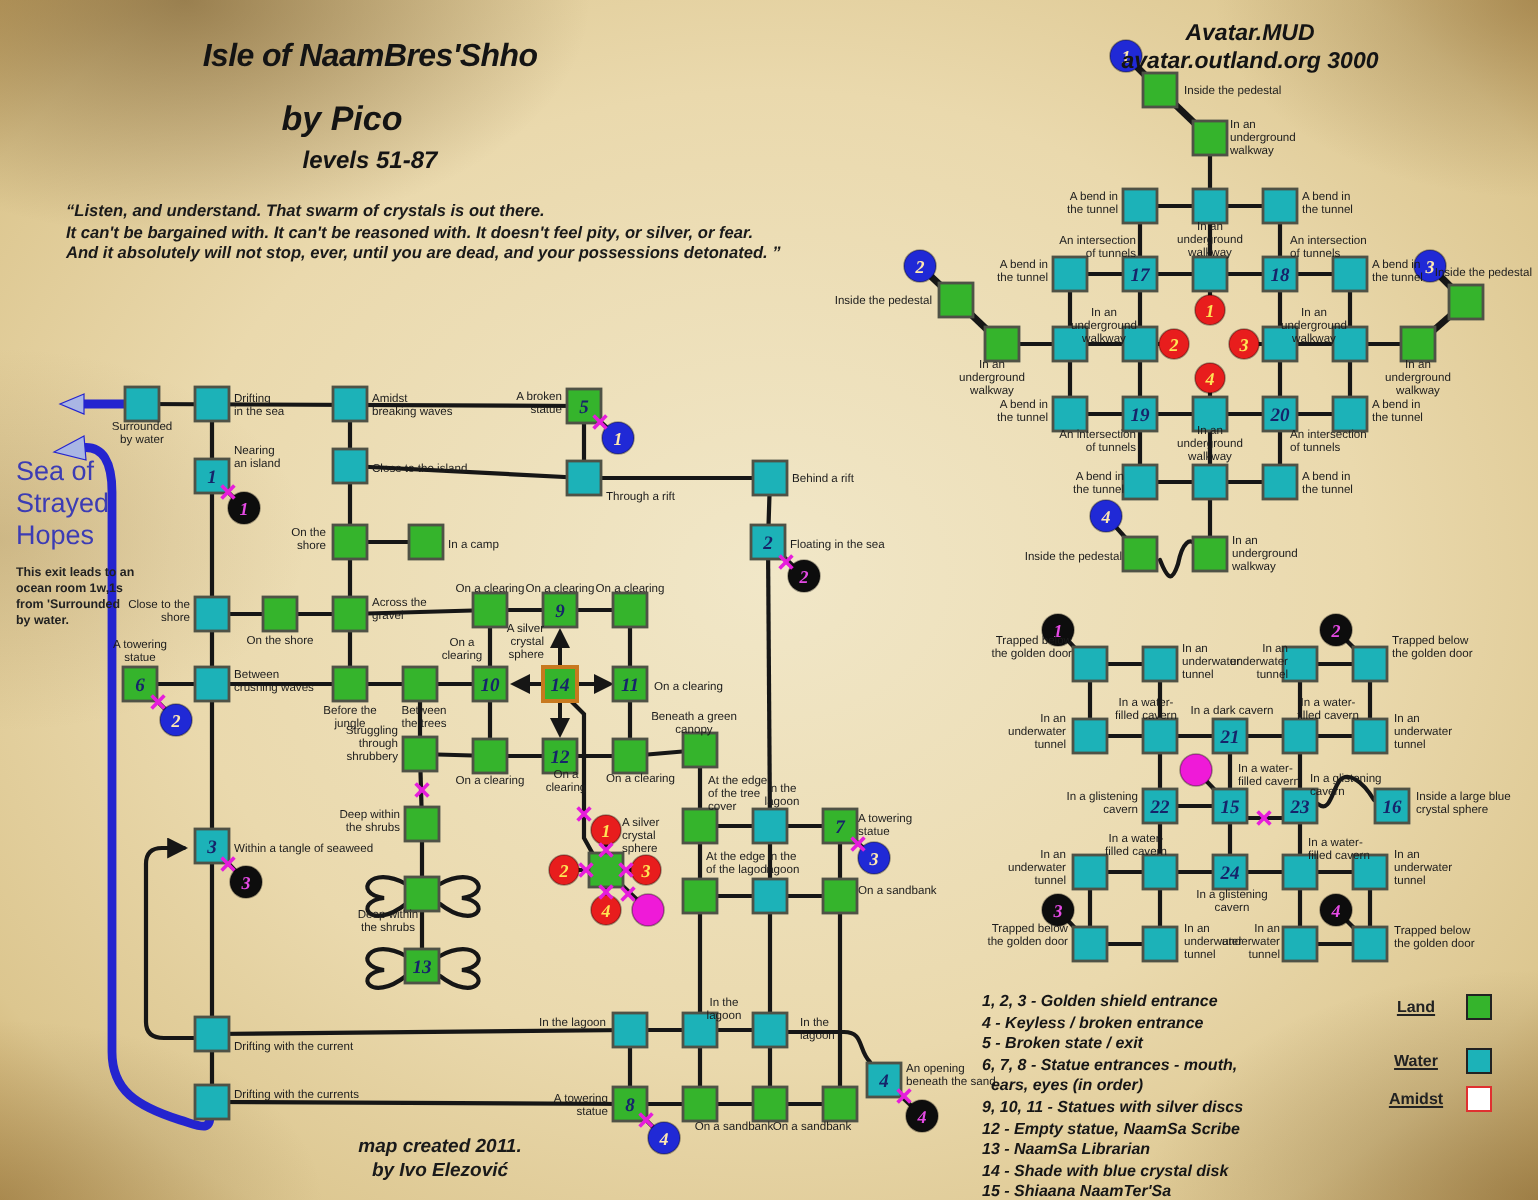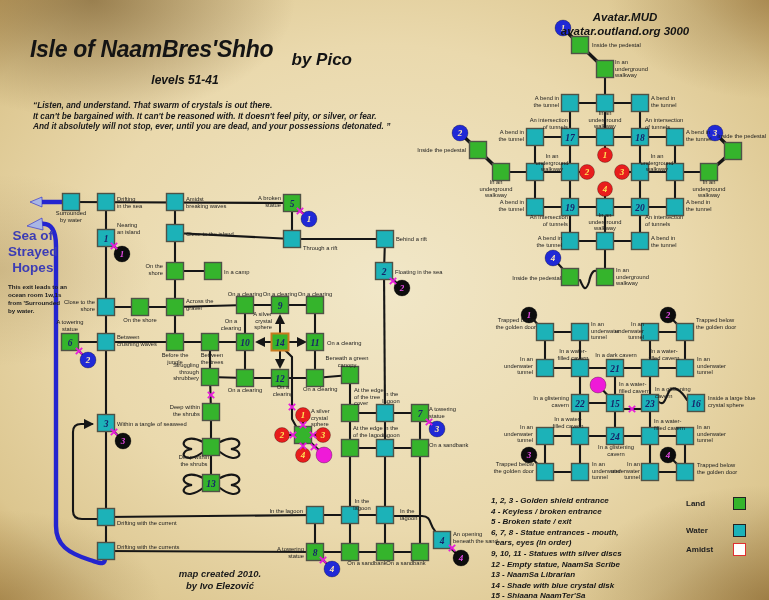--- a/index.html
+++ b/index.html
@@ -7,33 +7,33 @@
   #stage{position:relative;width:769px;height:600px;overflow:hidden;
     background:
       radial-gradient(120% 90% at 12% 0%, rgba(92,62,20,.52) 0%, rgba(92,62,20,0) 22%),
       radial-gradient(70% 55% at 100% 0%, rgba(120,88,40,.42) 0%, rgba(120,88,40,0) 30%),
       radial-gradient(80% 60% at 100% 100%, rgba(105,75,30,.45) 0%, rgba(105,75,30,0) 32%),
       radial-gradient(70% 50% at 0% 100%, rgba(110,80,35,.35) 0%, rgba(110,80,35,0) 30%),
       radial-gradient(50% 40% at 0% 45%, rgba(130,100,50,.22) 0%, rgba(130,100,50,0) 40%),
       radial-gradient(ellipse at 50% 48%, #f1e7c8 0%, #ead9ad 55%, #dcc68f 85%, #c9a866 100%);
   }
   .abs{position:absolute;}
-  #title{left:30px;top:36px;width:310px;text-align:left;font-size:23px;font-weight:bold;font-style:italic;color:#141414;letter-spacing:-.3px;}
-  #byline{left:42px;top:50px;width:310px;text-align:right;font-size:17px;font-weight:bold;font-style:italic;color:#141414;}
+  #title{left:30px;top:20px;width:310px;text-align:center;font-size:16px;font-weight:bold;font-style:italic;color:#141414;letter-spacing:-.3px;}
+  #byline{left:16px;top:50px;width:310px;text-align:center;font-size:17px;font-weight:bold;font-style:italic;color:#141414;}
   #levels{left:30px;top:73px;width:310px;text-align:center;font-size:12px;font-weight:bold;font-style:italic;color:#141414;}
   #quote{left:33px;top:100px;width:400px;font-size:8.3px;font-style:italic;font-weight:bold;color:#1a1a1a;white-space:pre-line;line-height:10.5px;}
   #server{right:14px;top:10px;width:260px;text-align:center;font-size:11.5px;font-weight:bold;font-style:italic;color:#141414;line-height:14px;white-space:pre-line;}
-  #sea-title{left:8px;top:228px;font-size:13.5px;font-weight:bold;color:#3c3cb4;white-space:pre-line;line-height:16px;text-align:center;}
+  #sea-title{left:8px;top:228px;font-size:13.5px;font-weight:normal;color:#3c3cb4;white-space:pre-line;line-height:16px;}
   #sea-note{left:8px;top:283px;font-size:6.2px;font-weight:bold;color:#222;white-space:pre-line;line-height:8px;}
   #credit{left:130px;top:568px;width:180px;text-align:center;font-size:9.5px;font-weight:bold;font-style:italic;color:#1a1a1a;white-space:pre-line;line-height:11.5px;}
   .legend-col{font-size:8px;font-weight:bold;font-style:italic;color:#161616;line-height:10.6px;white-space:pre;}
   #legend-col1{left:491px;top:496px;}
   #legend-col2{left:604px;top:496px;}
   .key-row{position:absolute;display:flex;align-items:center;}
-  .key-label{font-size:8px;font-weight:bold;color:#222;width:44px;text-align:left;margin-right:3px;}
+  .key-label{font-size:8px;font-weight:bold;color:#222;width:44px;text-align:center;margin-right:3px;text-decoration:underline;}
   .key-swatch{width:13px;height:13px;box-sizing:border-box;}
   svg{position:absolute;left:0;top:0;}
 </style>
 </head>
 <body>
 
 <div id="stage">
   <svg id="map-svg" width="769" height="600" viewBox="0 0 769 600">
       <defs>
         <marker id="arw" viewBox="0 0 10 10" refX="8" refY="5" markerWidth="5" markerHeight="5" orient="auto-start-reverse">
@@ -454,34 +454,34 @@
       <text x="616" y="449" text-anchor="middle" font-size="5.8" fill="#1c1c1c" font-family="&quot;Liberation Sans&quot;,sans-serif"><tspan x="616" dy="0">In a glistening</tspan><tspan x="616" dy="6.6">cavern</tspan></text>
       <text x="697" y="429" text-anchor="start" font-size="5.8" fill="#1c1c1c" font-family="&quot;Liberation Sans&quot;,sans-serif"><tspan x="697" dy="0">In an</tspan><tspan x="697" dy="6.6">underwater</tspan><tspan x="697" dy="6.6">tunnel</tspan></text>
       <text x="534" y="466" text-anchor="end" font-size="5.8" fill="#1c1c1c" font-family="&quot;Liberation Sans&quot;,sans-serif"><tspan x="534" dy="0">Trapped below</tspan><tspan x="534" dy="6.6">the golden door</tspan></text>
       <text x="592" y="466" text-anchor="start" font-size="5.8" fill="#1c1c1c" font-family="&quot;Liberation Sans&quot;,sans-serif"><tspan x="592" dy="0">In an</tspan><tspan x="592" dy="6.6">underwater</tspan><tspan x="592" dy="6.6">tunnel</tspan></text>
       <text x="640" y="466" text-anchor="end" font-size="5.8" fill="#1c1c1c" font-family="&quot;Liberation Sans&quot;,sans-serif"><tspan x="640" dy="0">In an</tspan><tspan x="640" dy="6.6">underwater</tspan><tspan x="640" dy="6.6">tunnel</tspan></text>
       <text x="697" y="467" text-anchor="start" font-size="5.8" fill="#1c1c1c" font-family="&quot;Liberation Sans&quot;,sans-serif"><tspan x="697" dy="0">Trapped below</tspan><tspan x="697" dy="6.6">the golden door</tspan></text>
     </svg>
 
   <div class="abs" id="title">Isle of NaamBres'Shho</div>
   <div class="abs" id="byline">by Pico</div>
-  <div class="abs" id="levels">levels 51-41</div>
+  <div class="abs" id="levels">levels 51-87</div>
   <div class="abs" id="quote">“Listen, and understand. That swarm of crystals is out there.
 It can't be bargained with. It can't be reasoned with. It doesn't feel pity, or silver, or fear.
 And it absolutely will not stop, ever, until you are dead, and your possessions detonated. ”</div>
   <div class="abs" id="server">Avatar.MUD
 avatar.outland.org 3000</div>
   <div class="abs" id="sea-title">Sea of
 Strayed
 Hopes</div>
   <div class="abs" id="sea-note">This exit leads to an
 ocean room 1w,1s
 from 'Surrounded
 by water.</div>
-  <div class="abs" id="credit">map created 2010.
+  <div class="abs" id="credit">map created 2011.
 by Ivo Elezović</div>
   <div class="abs legend-col" id="legend-col1">1, 2, 3 - Golden shield entrance
 4 - Keyless / broken entrance
 5 - Broken state / exit
 6, 7, 8 - Statue entrances - mouth,
   ears, eyes (in order)
 9, 10, 11 - Statues with silver discs
 12 - Empty statue, NaamSa Scribe
 13 - NaamSa Librarian
 14 - Shade with blue crystal disk

